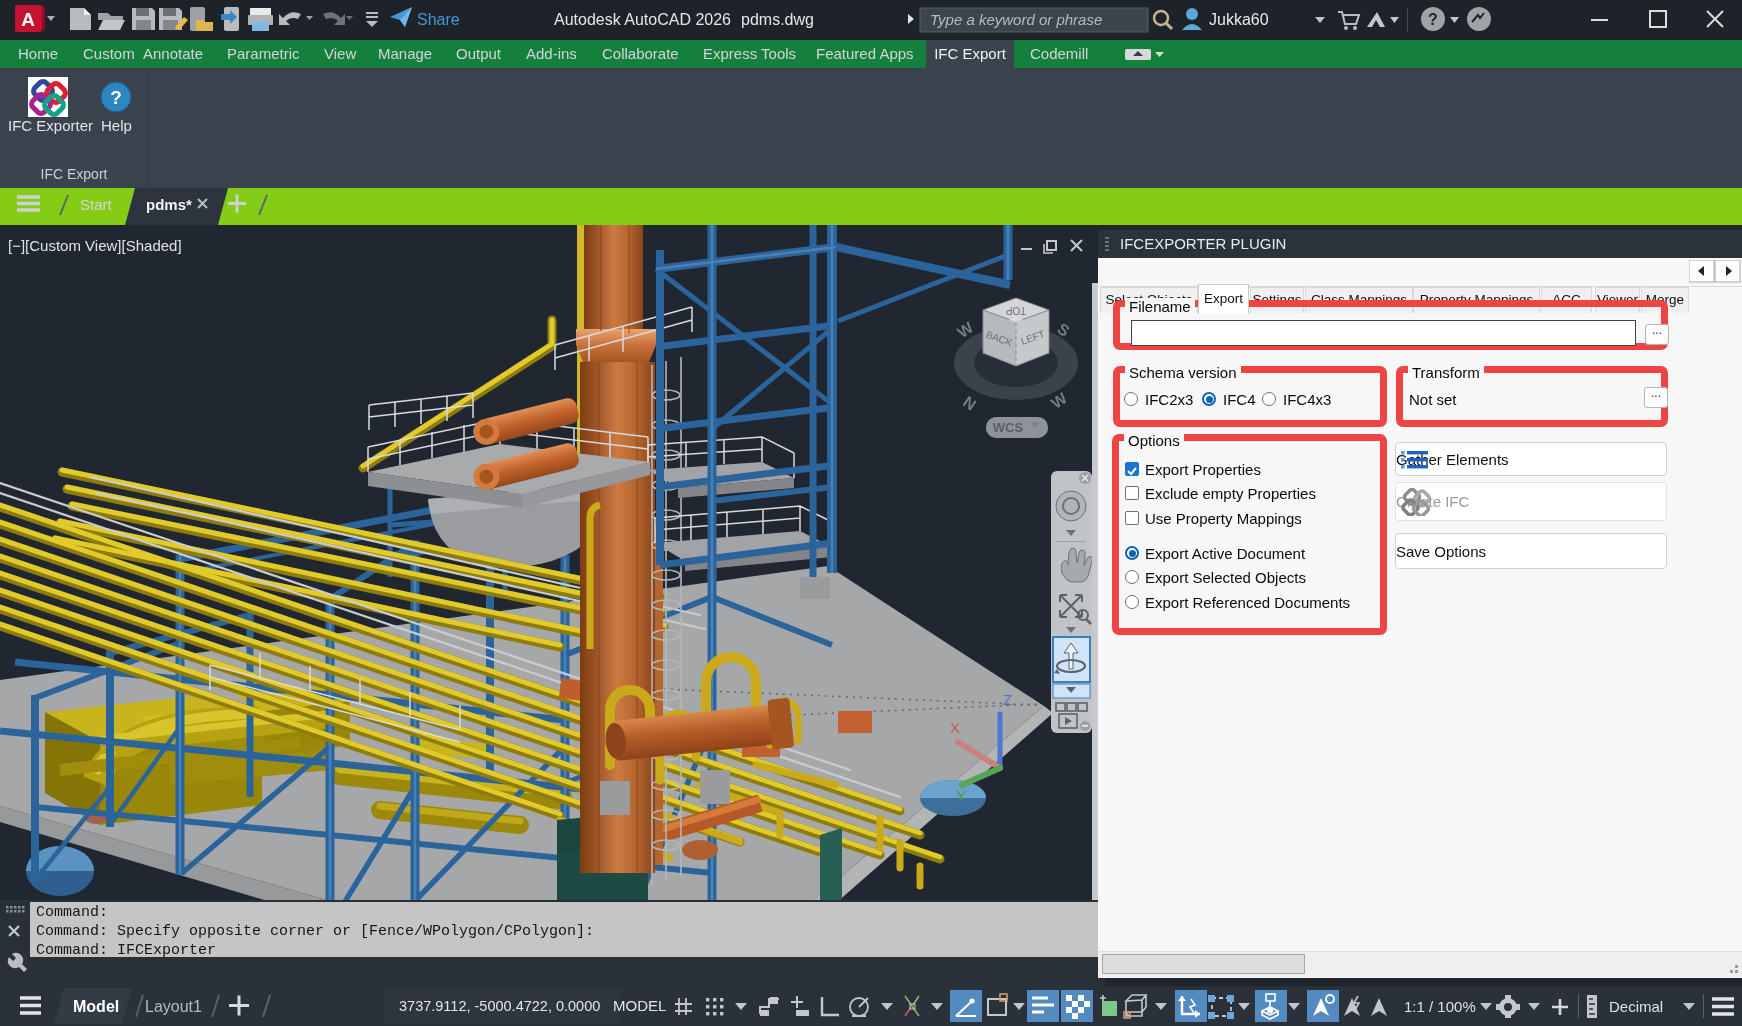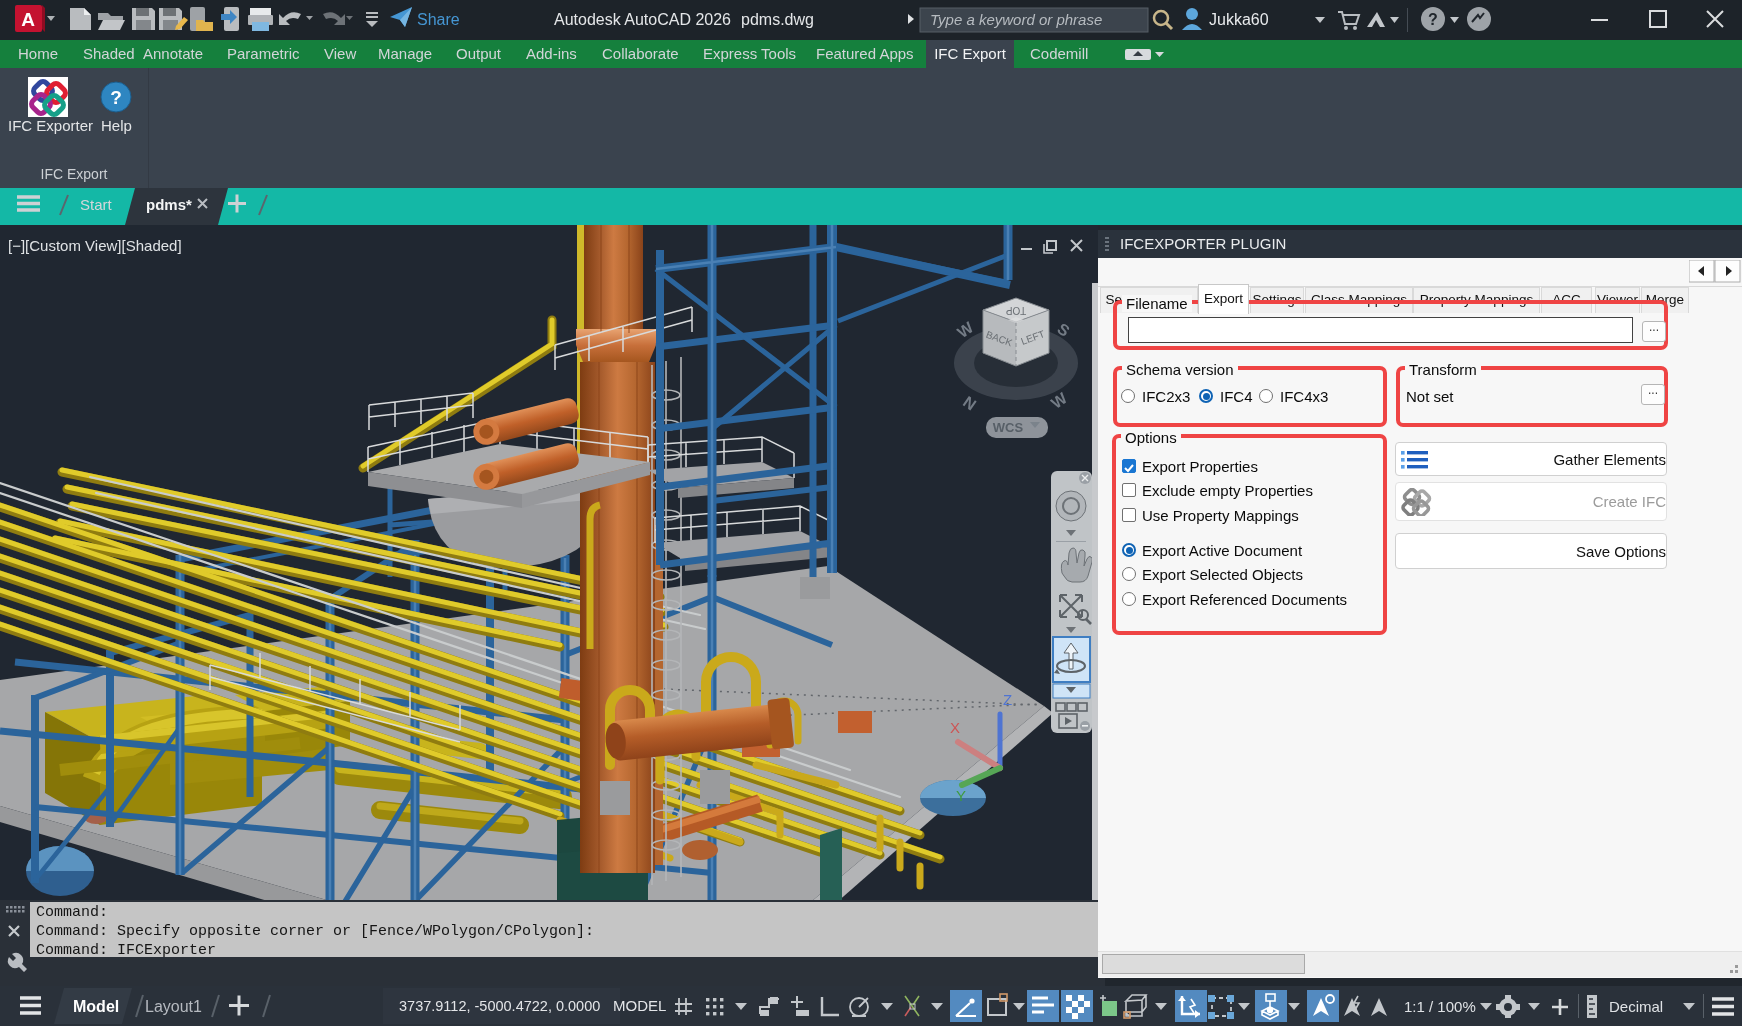--- a/index.html
+++ b/index.html
@@ -6,42 +6,42 @@
   html,body { width:1742px; height:1026px; overflow:hidden; background:#20262d;
     font-family:"Liberation Sans", sans-serif; }
   .abs { position:absolute; }
   
   #titlebar { left:0; top:0; width:1742px; height:40px; background:#1d2329; color:#d6d9db; }
   #tabrow { left:0; top:40px; width:1742px; height:28px; background:#15803d; }
   .rtab { position:absolute; top:0; height:28px; line-height:27px; color:#d2d5d8; font-size:15px; padding:0 14px; }
   .rtab.active { background:#3a434e; color:#f2f3f4; }
   #ribbon { left:0; top:68px; width:1742px; height:120px; background:#3a434e; }
   #panelstrip { position:absolute; left:0; top:98px; width:148px; height:22px; color:#ccd0d4; font-size:14px; text-align:center; }
-  #filetabs { left:0; top:188px; width:1742px; height:37px; background:#14b8a6; }
+  #filetabs { left:0; top:188px; width:1742px; height:37px; background:#84cc16; }
   
   #viewport { left:0; top:225px; width:1098px; height:675px; background:#202731; overflow:hidden; }
   
   #cmddock { left:0; top:900px; width:1105px; height:86px; background:#2a3038; }
   #cmdhist { position:absolute; left:30px; top:2px; width:1072px; height:55px; background:#c5c5c5;
      font-family:Liberation Mono, monospace; font-size:15px; color:#151515; line-height:19px; padding:1px 0 0 6px; }
   #cmdinput { position:absolute; left:30px; top:57px; width:1072px; height:28px; background:#ffffff; }
   
   #statusbar { left:0; top:986px; width:1742px; height:40px; background:#2a313a; color:#c7cbd0; font-size:15px; }
   
   #palette { left:1098px; top:230px; width:748px; height:748px; background:#f7f7f7; }
   #pal-title { position:absolute; left:0; top:0; width:644px; height:28px; background:#2a323c; color:#e9ebed;
       font-size:15px; line-height:28px; padding-left:22px; }
   #pal-tabs { position:absolute; left:0; top:28px; width:644px; height:29px; background:#f7f7f7; border-bottom:1px solid #d9d9d9; }
   .ptab { position:absolute; top:3px; height:26px; background:#f0f0f0; border:1px solid #d9d9d9; border-bottom:none;
       font-size:13.5px; color:#111; line-height:24px; padding:0; text-align:center; white-space:nowrap; overflow:hidden;margin-top:26px; }
   .ptab.active { top:0; height:30px; background:#ffffff; line-height:28px; z-index:3; border-color:#c8c8c8; }
-  .group { position:absolute; border:4px solid #ef4444; border-radius:7px; }
+  .group { position:absolute; border:7px solid #ef4444; border-radius:7px; }
   .group > .glabel { position:absolute; top:-9px; left:5px; background:#f7f7f7; padding:0 4px; font-size:15px; color:#0a0a0a; }
   .btn { position:absolute; background:#fff; border:1px solid #d0d0d0; border-radius:4px; font-size:15px; color:#111;
-      text-align:right; }
+      text-align:left; }
   .chk { position:absolute; width:14px; height:14px; border:1px solid #707070; border-radius:2px; background:#fff; }
   .chk.on { background:#1976d2; border-color:#1976d2; }
   .rad { position:absolute; width:14px; height:14px; border:1px solid #707070; border-radius:50%; background:#fff; }
   .lbl { position:absolute; font-size:15px; color:#0a0a0a; white-space:nowrap; }
   .mini { position:absolute; width:24px; height:21px; background:#fdfdfd; border:1px solid #b5b5b5; border-radius:3px;
      font-size:12px; color:#333; text-align:center; line-height:14px; }
 </style>
 </head>
 <body>
 <div class="abs" id="titlebar">
@@ -119,21 +119,21 @@
     <circle cx="1479" cy="19" r="12" fill="#9ea3a8"></circle>
     <path d="M1472 22 l6 -7 2 3 4 -5" stroke="#20262c" stroke-width="2" fill="none"></path>
 
     <rect x="1591" y="19" width="17" height="2" fill="#dadcde"></rect>
     <rect x="1650" y="11" width="16" height="16" fill="none" stroke="#dadcde" stroke-width="2"></rect>
     <path d="M1707 11 l16 16 M1723 11 l-16 16" stroke="#dadcde" stroke-width="2"></path>
   </svg>
 </div>
 <div class="abs" id="tabrow">
   <div class="rtab" style="left:4px">Home</div>
-  <div class="rtab" style="left:69px">Shaded</div>
+  <div class="rtab" style="left:69px">Custom</div>
   <div class="rtab" style="left:129px">Annotate</div>
   <div class="rtab" style="left:213px">Parametric</div>
   <div class="rtab" style="left:310px">View</div>
   <div class="rtab" style="left:364px">Manage</div>
   <div class="rtab" style="left:442px">Output</div>
   <div class="rtab" style="left:512px">Add-ins</div>
   <div class="rtab" style="left:588px">Collaborate</div>
   <div class="rtab" style="left:689px">Express Tools</div>
   <div class="rtab" style="left:802px">Featured Apps</div>
   <div class="rtab active" style="left:926px;width:88px;text-align:center;padding:0">IFC Export</div>

